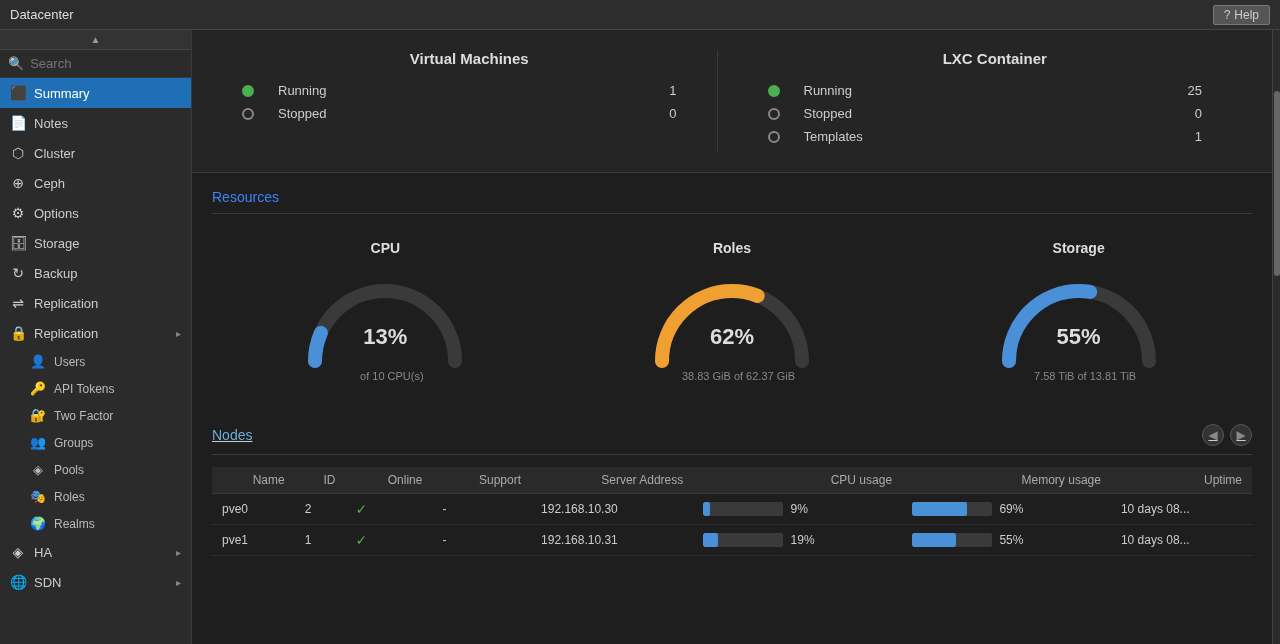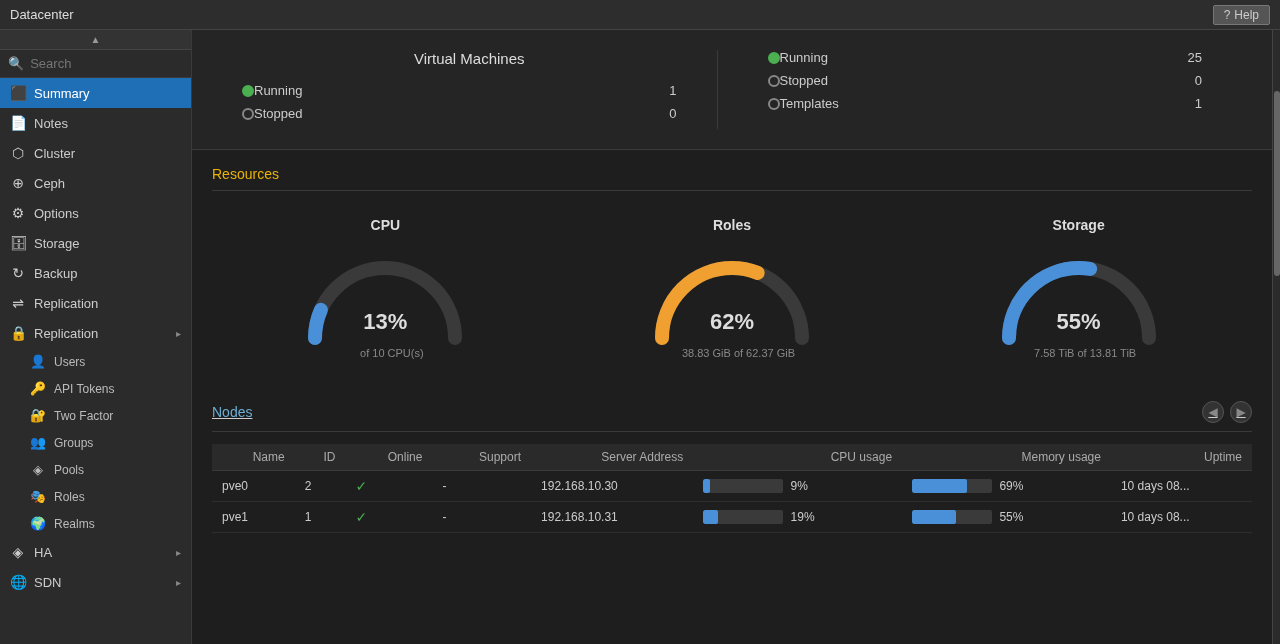--- a/index.html
+++ b/index.html
@@ -123,47 +123,47 @@
       padding: 20px 30px;
     }
     .vm-box, .lxc-box {
       flex: 1;
     }
     .vm-box { border-right: 1px solid #3a3a3a; }
     .section-title {
       font-size: 15px;
       color: #ddd;
       margin-bottom: 16px;
-      font-weight: normal;
+      font-weight: bold;
       text-align: center;
     }
     .status-row {
       display: flex;
       align-items: center;
-      gap: 0;
+      gap: 24px;
       margin-bottom: 8px;
       padding-left: 20px;
     }
     .status-dot {
       width: 12px;
       height: 12px;
       border-radius: 50%;
       flex-shrink: 0;
     }
     .dot-green { background: #4caf50; border: 2px solid #4caf50; }
     .dot-gray { background: transparent; border: 2px solid #888; }
     .dot-outline { background: transparent; border: 2px solid #888; }
     .status-label { color: #ccc; flex: 1; }
     .status-count { color: #ccc; margin-left: auto; padding-right: 40px; }
     
     .resources-section {
       padding: 16px 20px;
     }
     .resources-header {
-      color: #eab308;
+      color: #3b82f6;
       font-size: 14px;
       margin-bottom: 16px;
       border-bottom: 1px solid #3a3a3a;
       padding-bottom: 8px;
     }
     .gauges-row {
       display: flex;
       justify-content: space-around;
       padding: 10px 0;
     }
@@ -183,21 +183,21 @@
       position: relative;
       width: 180px;
       height: 100px;
     }
     .gauge-wrapper svg {
       width: 180px;
       height: 110px;
     }
     .gauge-percent {
       position: absolute;
-      bottom: 8px;
+      bottom: 16px;
       left: 50%;
       transform: translateX(-50%);
       font-size: 22px;
       color: #ddd;
       font-weight: bold;
     }
     .gauge-sub {
       font-size: 11px;
       color: #888;
       margin-top: 4px;
@@ -404,20 +404,21 @@
           <span class="status-label">Running</span>
           <span class="status-count">1</span>
         </div>
         <div class="status-row">
           <div class="status-dot dot-gray"></div>
           <span class="status-label">Stopped</span>
           <span class="status-count">0</span>
         </div>
       </div>
       <div class="lxc-box">
+        <div class="section-title">LXC Container</div>
         <div class="status-row">
           <div class="status-dot dot-green"></div>
           <span class="status-label">Running</span>
           <span class="status-count">25</span>
         </div>
         <div class="status-row">
           <div class="status-dot dot-gray"></div>
           <span class="status-label">Stopped</span>
           <span class="status-count">0</span>
         </div>

